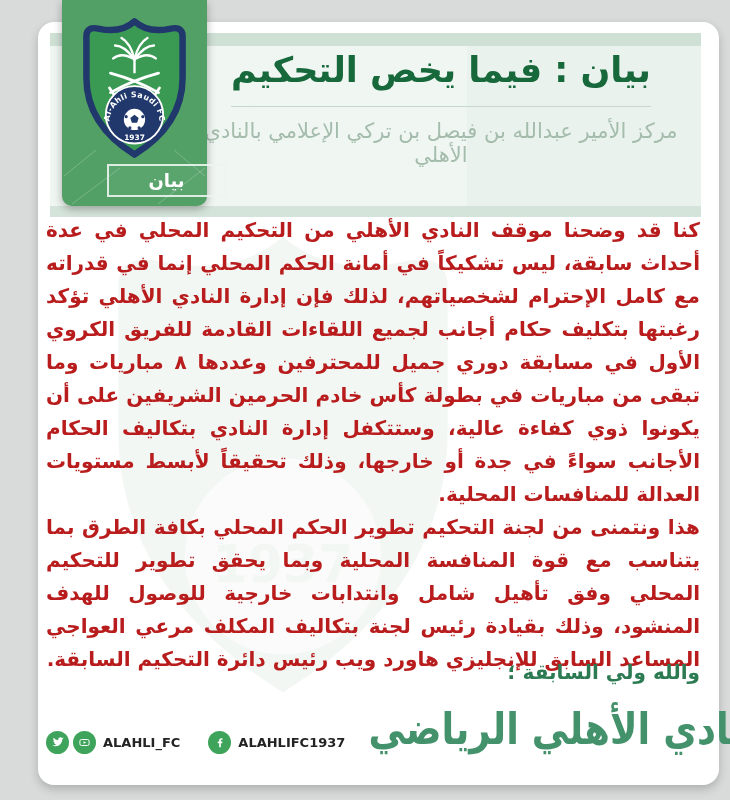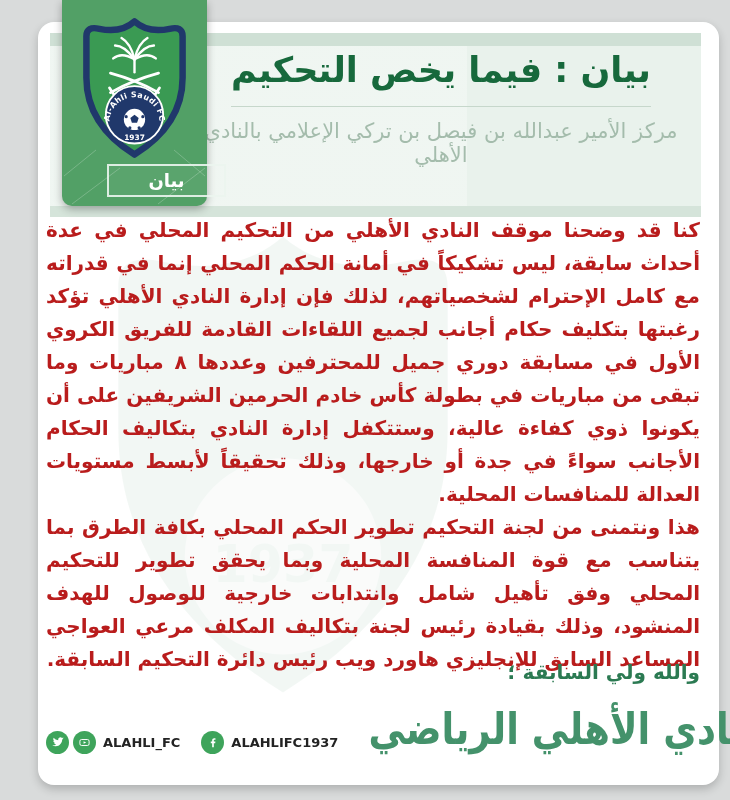--- a/index.html
+++ b/index.html
@@ -74,21 +74,21 @@
   }
   
   .signature {
     position:absolute; right:14px; top:660px; width:270px; height:95px;
     display:flex; align-items:center; justify-content:center;
     color:#44926b; font-size:37px; font-weight:bold; direction:rtl;
     transform:scaleY(1.18); z-index:1; white-space:nowrap;
   }
   .social-row {
     position:absolute; left:8px; top:707px; height:26px;
-    display:flex; align-items:center; gap:14px; z-index:1;
+    display:flex; align-items:center; gap:21px; z-index:1;
   }
   .social-group { display:flex; align-items:center; gap:4px; margin-right:7px; }
   .social-circle {
     width:23px; height:23px; border-radius:50%; background:#3ea45b;
     display:flex; align-items:center; justify-content:center; flex:0 0 auto;
   }
   .handle {
     font-size:13px; font-weight:bold; color:#232323; margin-left:3px;
     font-family:"DejaVu Sans", sans-serif; letter-spacing:0;
   }

